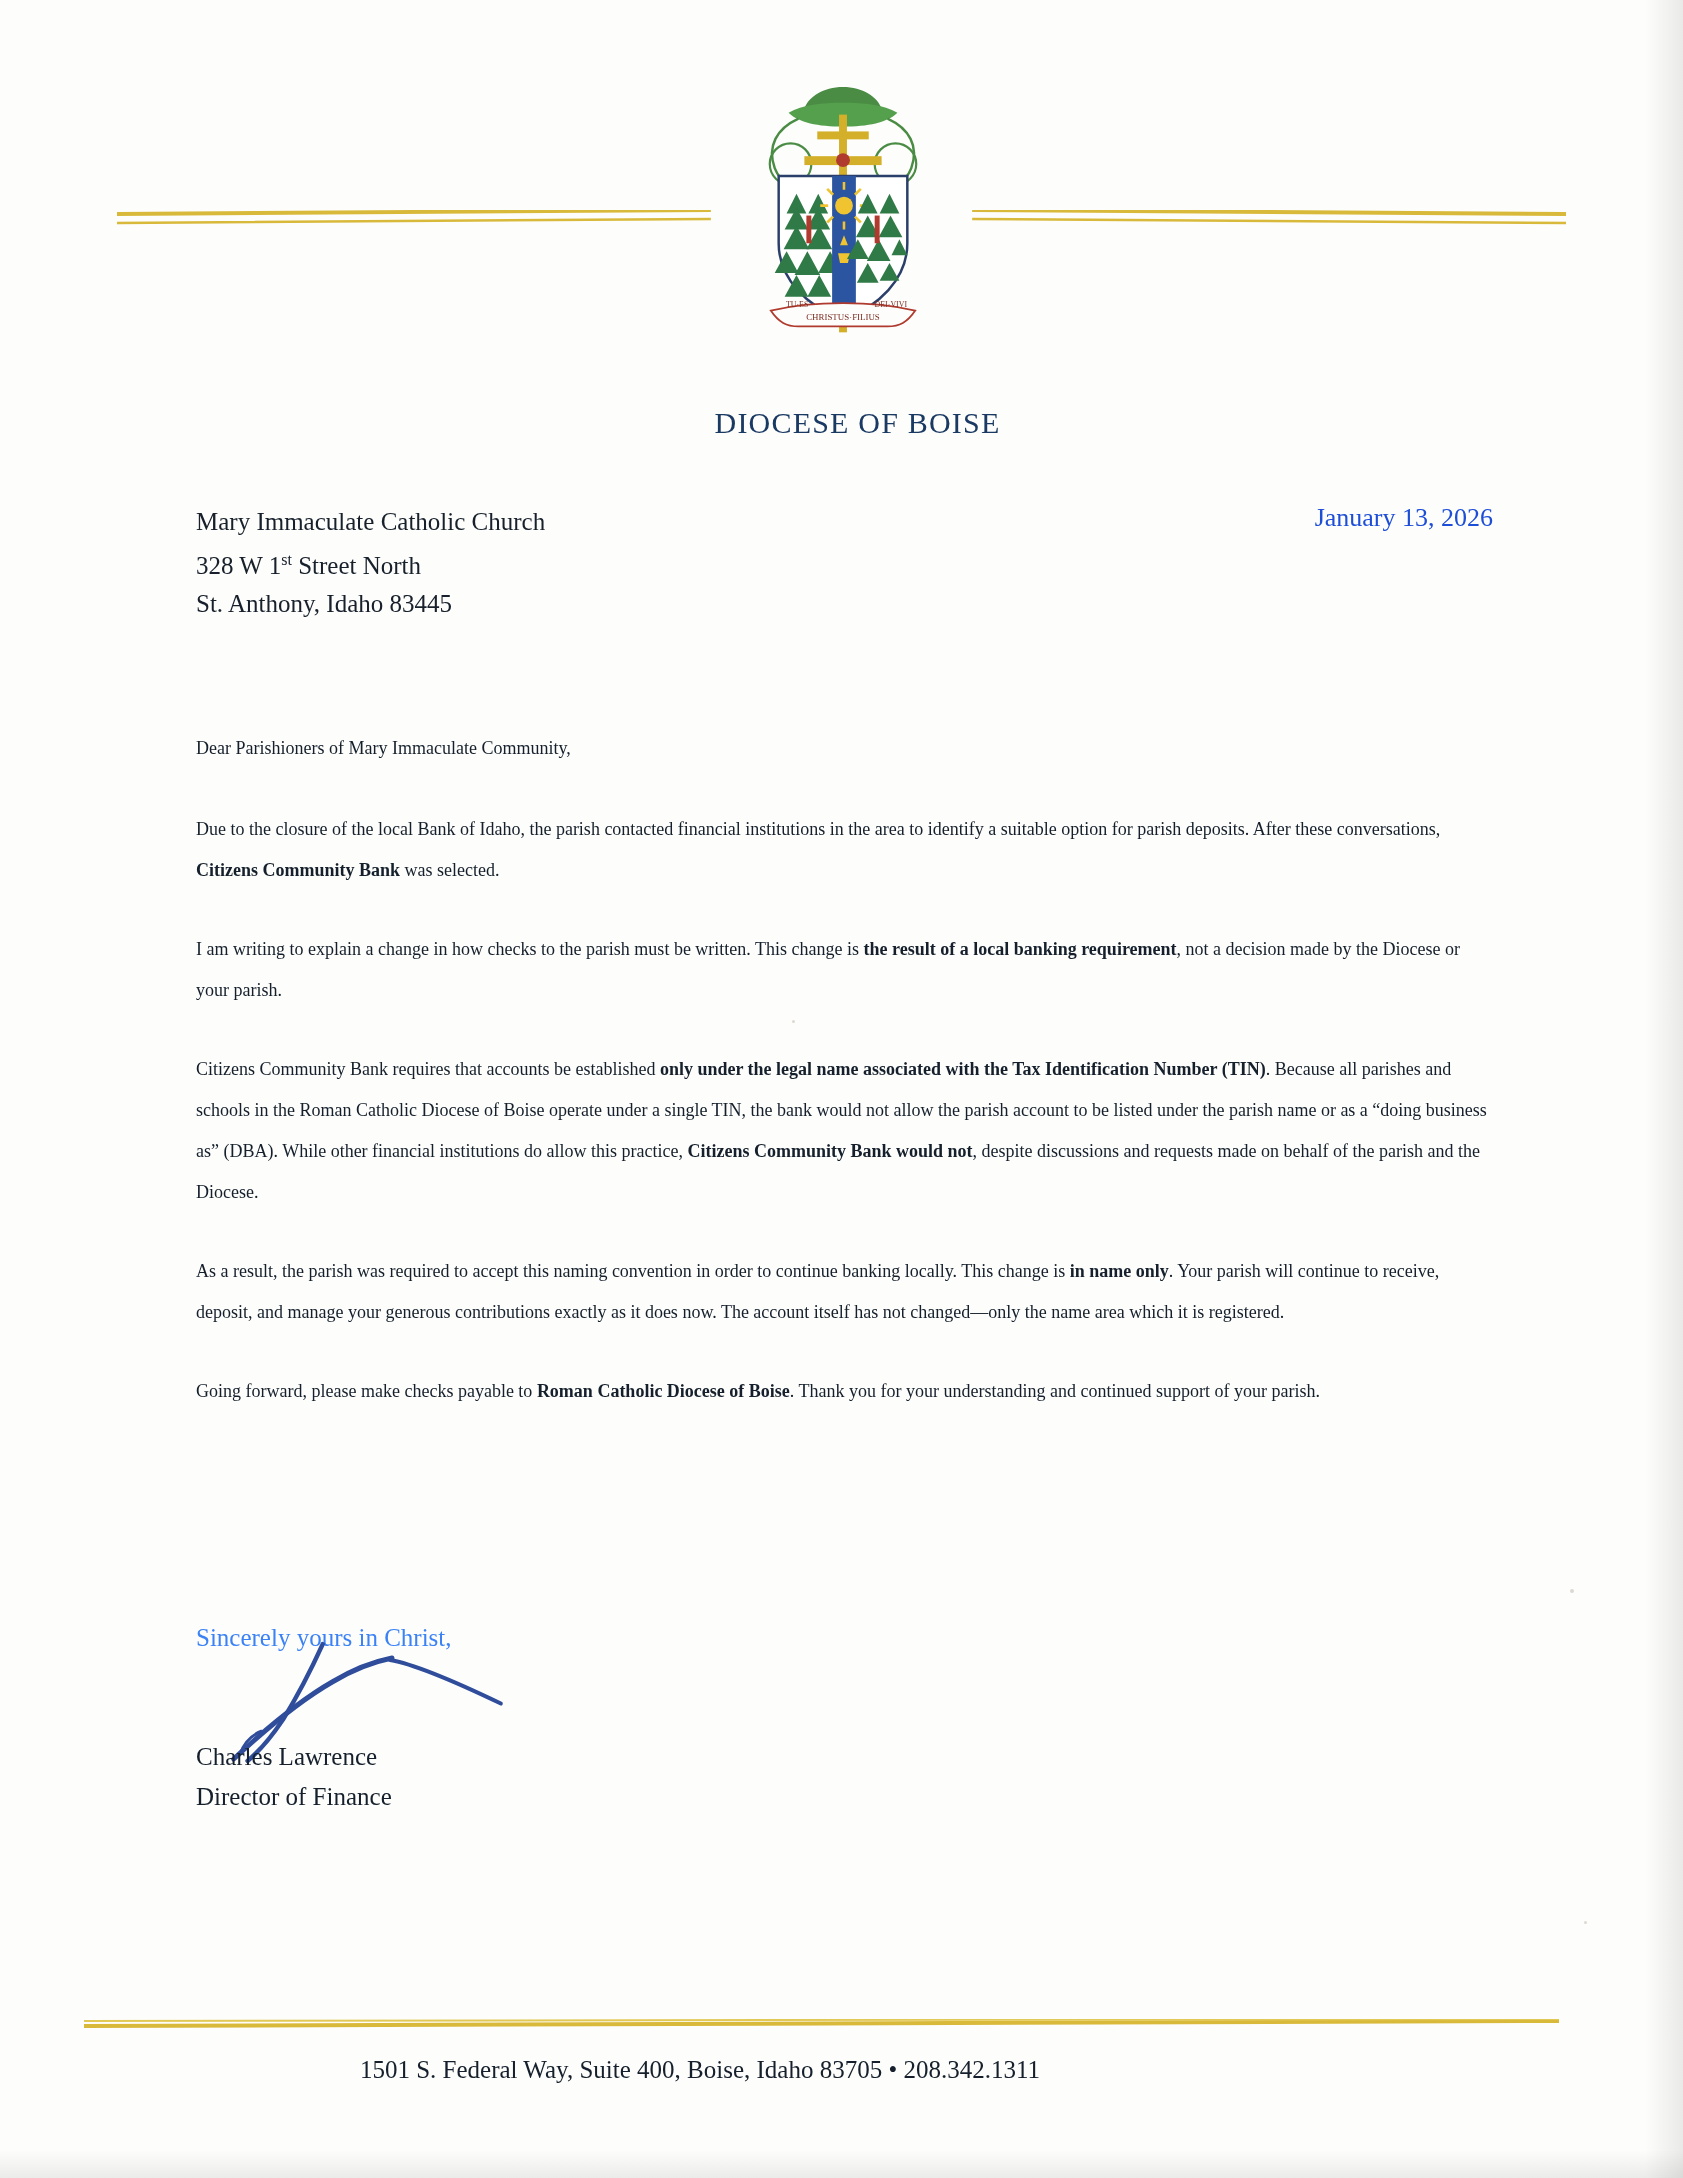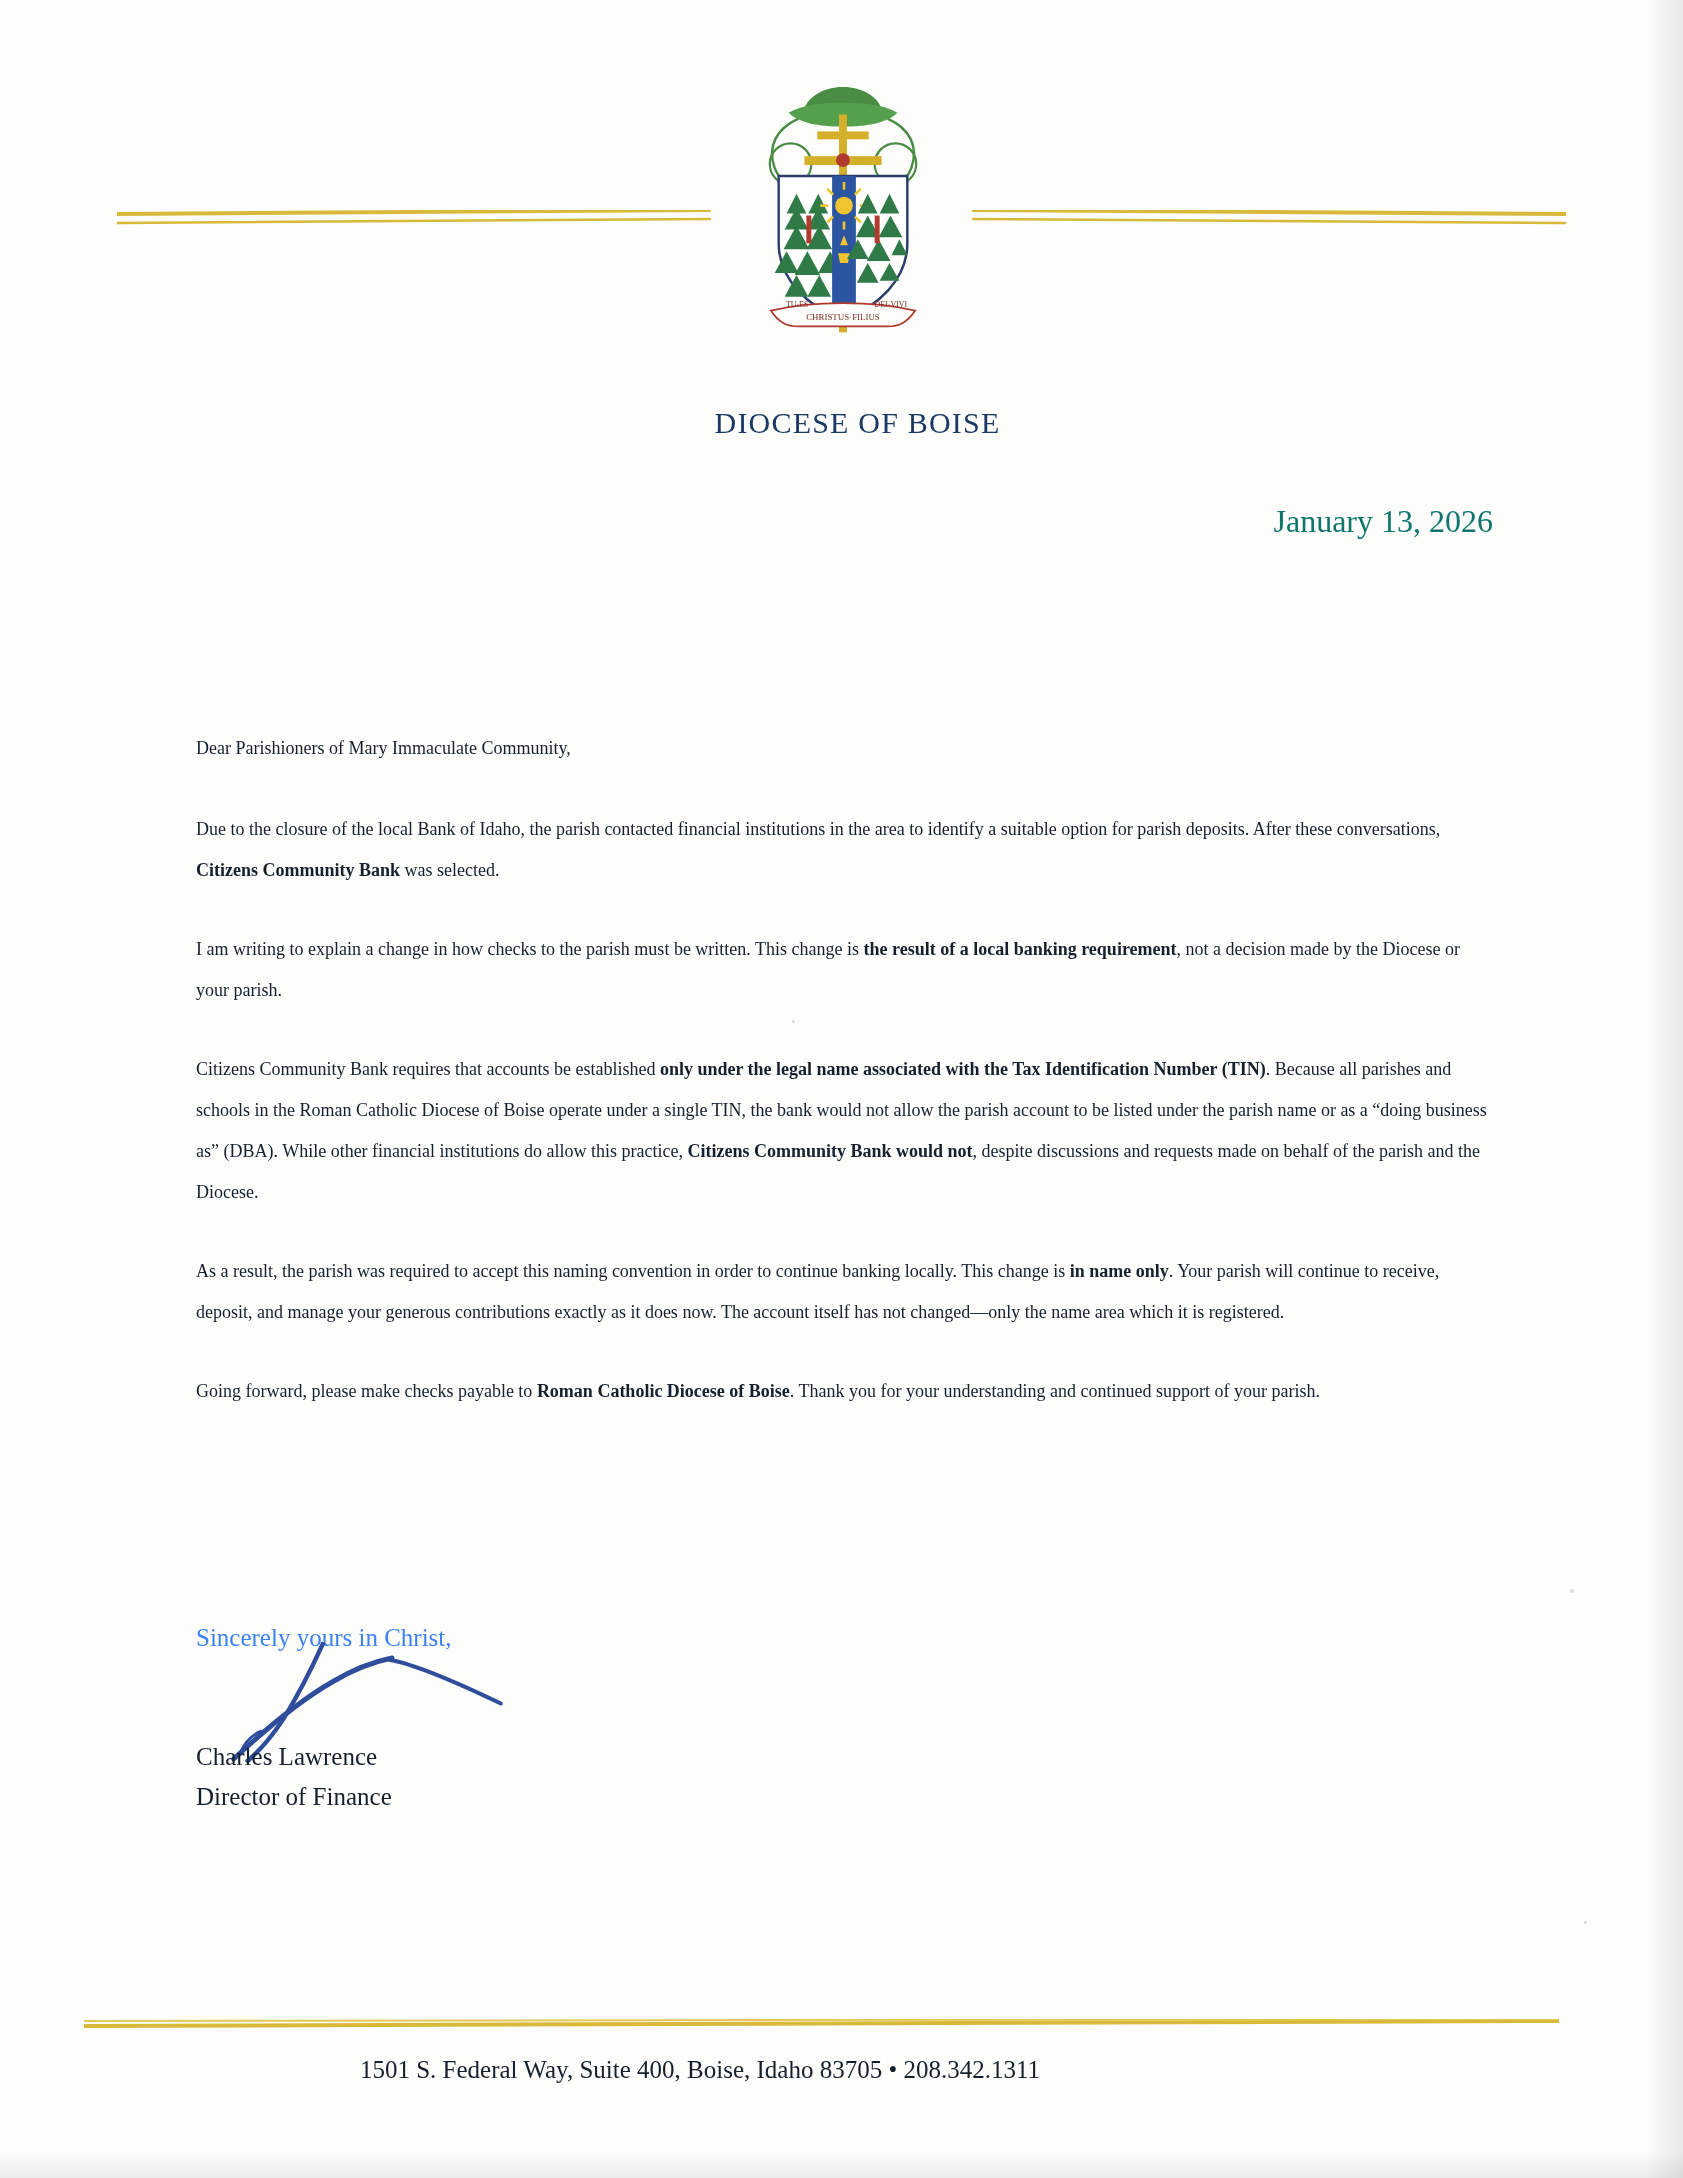--- a/index.html
+++ b/index.html
@@ -84,22 +84,22 @@
     font-size: 25px;
     line-height: 38px;
     color: #17202b;
   }
   .addr-block .sup { font-size: 16px; vertical-align: super; }
 
   .date-line {
     position: absolute;
     right: 190px;
     top: 503px;
-    font-size: 32px;
-    color: #0f766e;
+    font-size: 26px;
+    color: #1d4ed8;
   }
 
   
   .body-wrap {
     position: absolute;
     left: 196px;
     top: 728px;
     width: 1295px;
     font-size: 18px;
     line-height: 41px;
@@ -232,20 +232,27 @@
 
   <div class="rule-top">
     <svg viewBox="0 0 1464 18" width="1449" height="18" preserveAspectRatio="none" xmlns="http://www.w3.org/2000/svg">
       <path d="M0 4 L600 0 M864 0 L1464 4" stroke="#d9b93a" stroke-width="4" fill="none"></path>
       <path d="M0 13 L600 9 M864 9 L1464 13" stroke="#d9b93a" stroke-width="2.5" fill="none"></path>
     </svg>
   </div>
 
   <div class="diocese-name">DIOCESE OF BOISE</div>
 
+  <div class="addr-block">
+    <div>Mary Immaculate Catholic Church</div>
+    <div>
+      <span>328 W 1</span><span class="sup">st</span><span> Street North</span>
+    </div>
+    <div>St. Anthony, Idaho 83445</div>
+  </div>
 
   <div class="date-line">January 13, 2026</div>
 
   <div class="body-wrap">
     <div class="salutation">Dear Parishioners of Mary Immaculate Community,</div>
     <p class="para"><span>Due to the closure of the local Bank of Idaho, the parish contacted financial institutions in the area to identify a suitable option for parish deposits. After these conversations, </span><b>Citizens Community Bank</b><span> was selected.</span></p>
     <p class="para"><span>I am writing to explain a change in how checks to the parish must be written. This change is </span><b>the result of a local banking requirement</b><span>, not a decision made by the Diocese or your parish.</span></p>
     <p class="para"><span>Citizens Community Bank requires that accounts be established </span><b>only under the legal name associated with the Tax Identification Number (TIN)</b><span>. Because all parishes and schools in the Roman Catholic Diocese of Boise operate under a single TIN, the bank would not allow the parish account to be listed under the parish name or as a “doing business as” (DBA). While other financial institutions do allow this practice, </span><b>Citizens Community Bank would not</b><span>, despite discussions and requests made on behalf of the parish and the Diocese.</span></p>
     <p class="para"><span>As a result, the parish was required to accept this naming convention in order to continue banking locally. This change is </span><b>in name only</b><span>. Your parish will continue to receive, deposit, and manage your generous contributions exactly as it does now. The account itself has not changed—only the name area which it is registered.</span></p>
     <p class="para"><span>Going forward, please make checks payable to </span><b>Roman Catholic Diocese of Boise</b><span>. Thank you for your understanding and continued support of your parish.</span></p>

